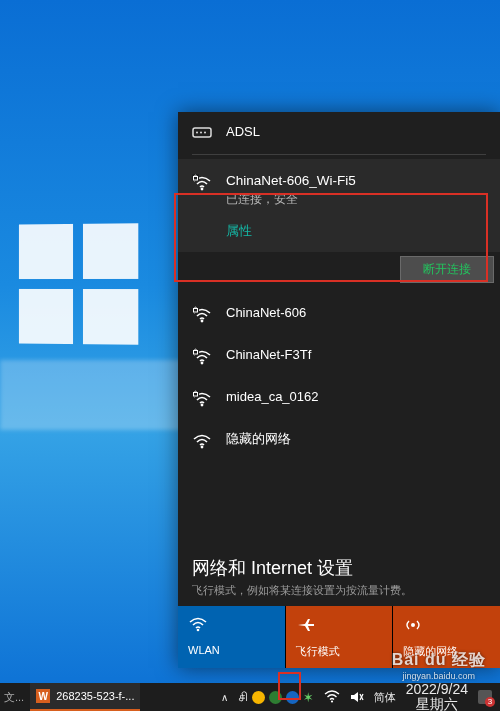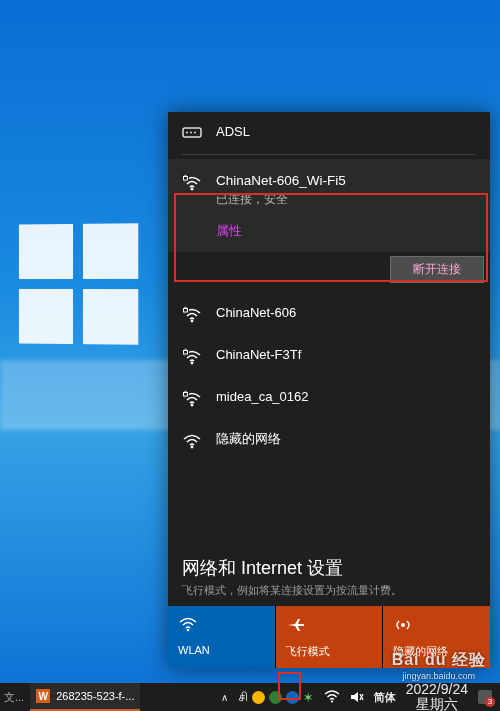--- a/index.html
+++ b/index.html
@@ -11,38 +11,38 @@
   }
   .winlogo {
     position: absolute; left: 18px; top: 224px; width: 120px; height: 120px;
     display: grid; grid-template-columns: 1fr 1fr; grid-template-rows: 1fr 1fr; gap: 10px;
     transform: perspective(600px) rotateY(-6deg);
   }
   .winlogo div { background: #fff; opacity: 0.9; }
   .light-band { position: absolute; left: 0; right: 0; top: 360px; height: 70px; background: rgba(255,255,255,0.25); filter: blur(2px); }
 
   .panel {
-    position: absolute; right: 10px; top: 112px; width: 322px; height: 556px;
+    position: absolute; right: 0; top: 112px; width: 322px; height: 556px;
     background: #1f1f1f; color: #fff; font-size: 13px;
     box-shadow: 0 0 20px rgba(0,0,0,0.5);
   }
   .net-item { display: flex; align-items: flex-start; padding: 11px 12px 11px 14px; }
   .net-icon { width: 22px; flex: 0 0 22px; margin-right: 12px; padding-top: 2px; }
   .net-icon svg { display: block; }
   .net-text { flex: 1; line-height: 1.35; color: #fff; }
   .net-sub { color: #b8b8b8; font-size: 12px; margin-top: 1px; }
-  .properties { color: #d946ef; font-size: 13px; margin-top: 15px; margin-bottom: 3px; }
+  .properties { color: #14b8a6; font-size: 13px; margin-top: 15px; margin-bottom: 3px; }
   .divider { height: 1px; background: #3f3f3f; margin: 2px 14px 4px; }
   .red-box { position: absolute; border: 2px solid #d93025; pointer-events: none; }
   .red-box.main { left: 174px; top: 193px; width: 314px; height: 89px; }
   .red-box.tray { left: 278px; top: 672px; width: 23px; height: 28px; }
 
   .disconnect-row { padding: 4px 6px 10px 0; display: flex; justify-content: flex-end; }
   .disconnect-btn {
-    background: #4d4d4d; border: 1px solid #6a6a6a; color: #f9a8d4;
+    background: #4d4d4d; border: 1px solid #6a6a6a; color: #22c55e;
     padding: 4px 22px; font-size: 12px; cursor: pointer;
   }
 
   .settings-block { position: absolute; left: 0; right: 0; bottom: 62px; padding: 8px 14px 8px; }
   .settings-title { font-size: 18px; color: #fff; }
   .settings-sub { font-size: 11px; color: #9a9a9a; margin-top: 3px; }
 
   .tile-row { position: absolute; left: 0; right: 0; bottom: 0; height: 62px; display: flex; }
   .tile { flex: 1; display: flex; flex-direction: column; justify-content: flex-start; padding: 8px 10px 6px; font-size: 11px; border-right: 1px solid #000; }
   .tile:last-child { border-right: none; }
@@ -255,21 +255,21 @@
             <circle cx="8" cy="11.5" r="1.1" fill="#fff"></circle>
           </svg>
       </div>
       <div class="tb-item">
         <svg width="14" height="12" viewBox="0 0 14 12">
             <path d="M1 4 H4 L8 1 V11 L4 8 H1 Z" fill="#fff"></path>
             <line x1="10" y1="3" x2="13" y2="9" stroke="#fff" stroke-width="1.2"></line>
             <line x1="13" y1="3" x2="10" y2="9" stroke="#fff" stroke-width="1.2"></line>
           </svg>
       </div>
-      <div class="tb-item" style="font-size:11px;font-weight:bold;">简体</div>
+      <div class="tb-item" style="font-size:11px;">简体</div>
       <div class="datetime">
         <div>2022/9/24</div>
         <div>星期六</div>
       </div>
       <div class="tb-item">
           <span class="notif"></span>
         </div>
     </div>
   </div>
 

